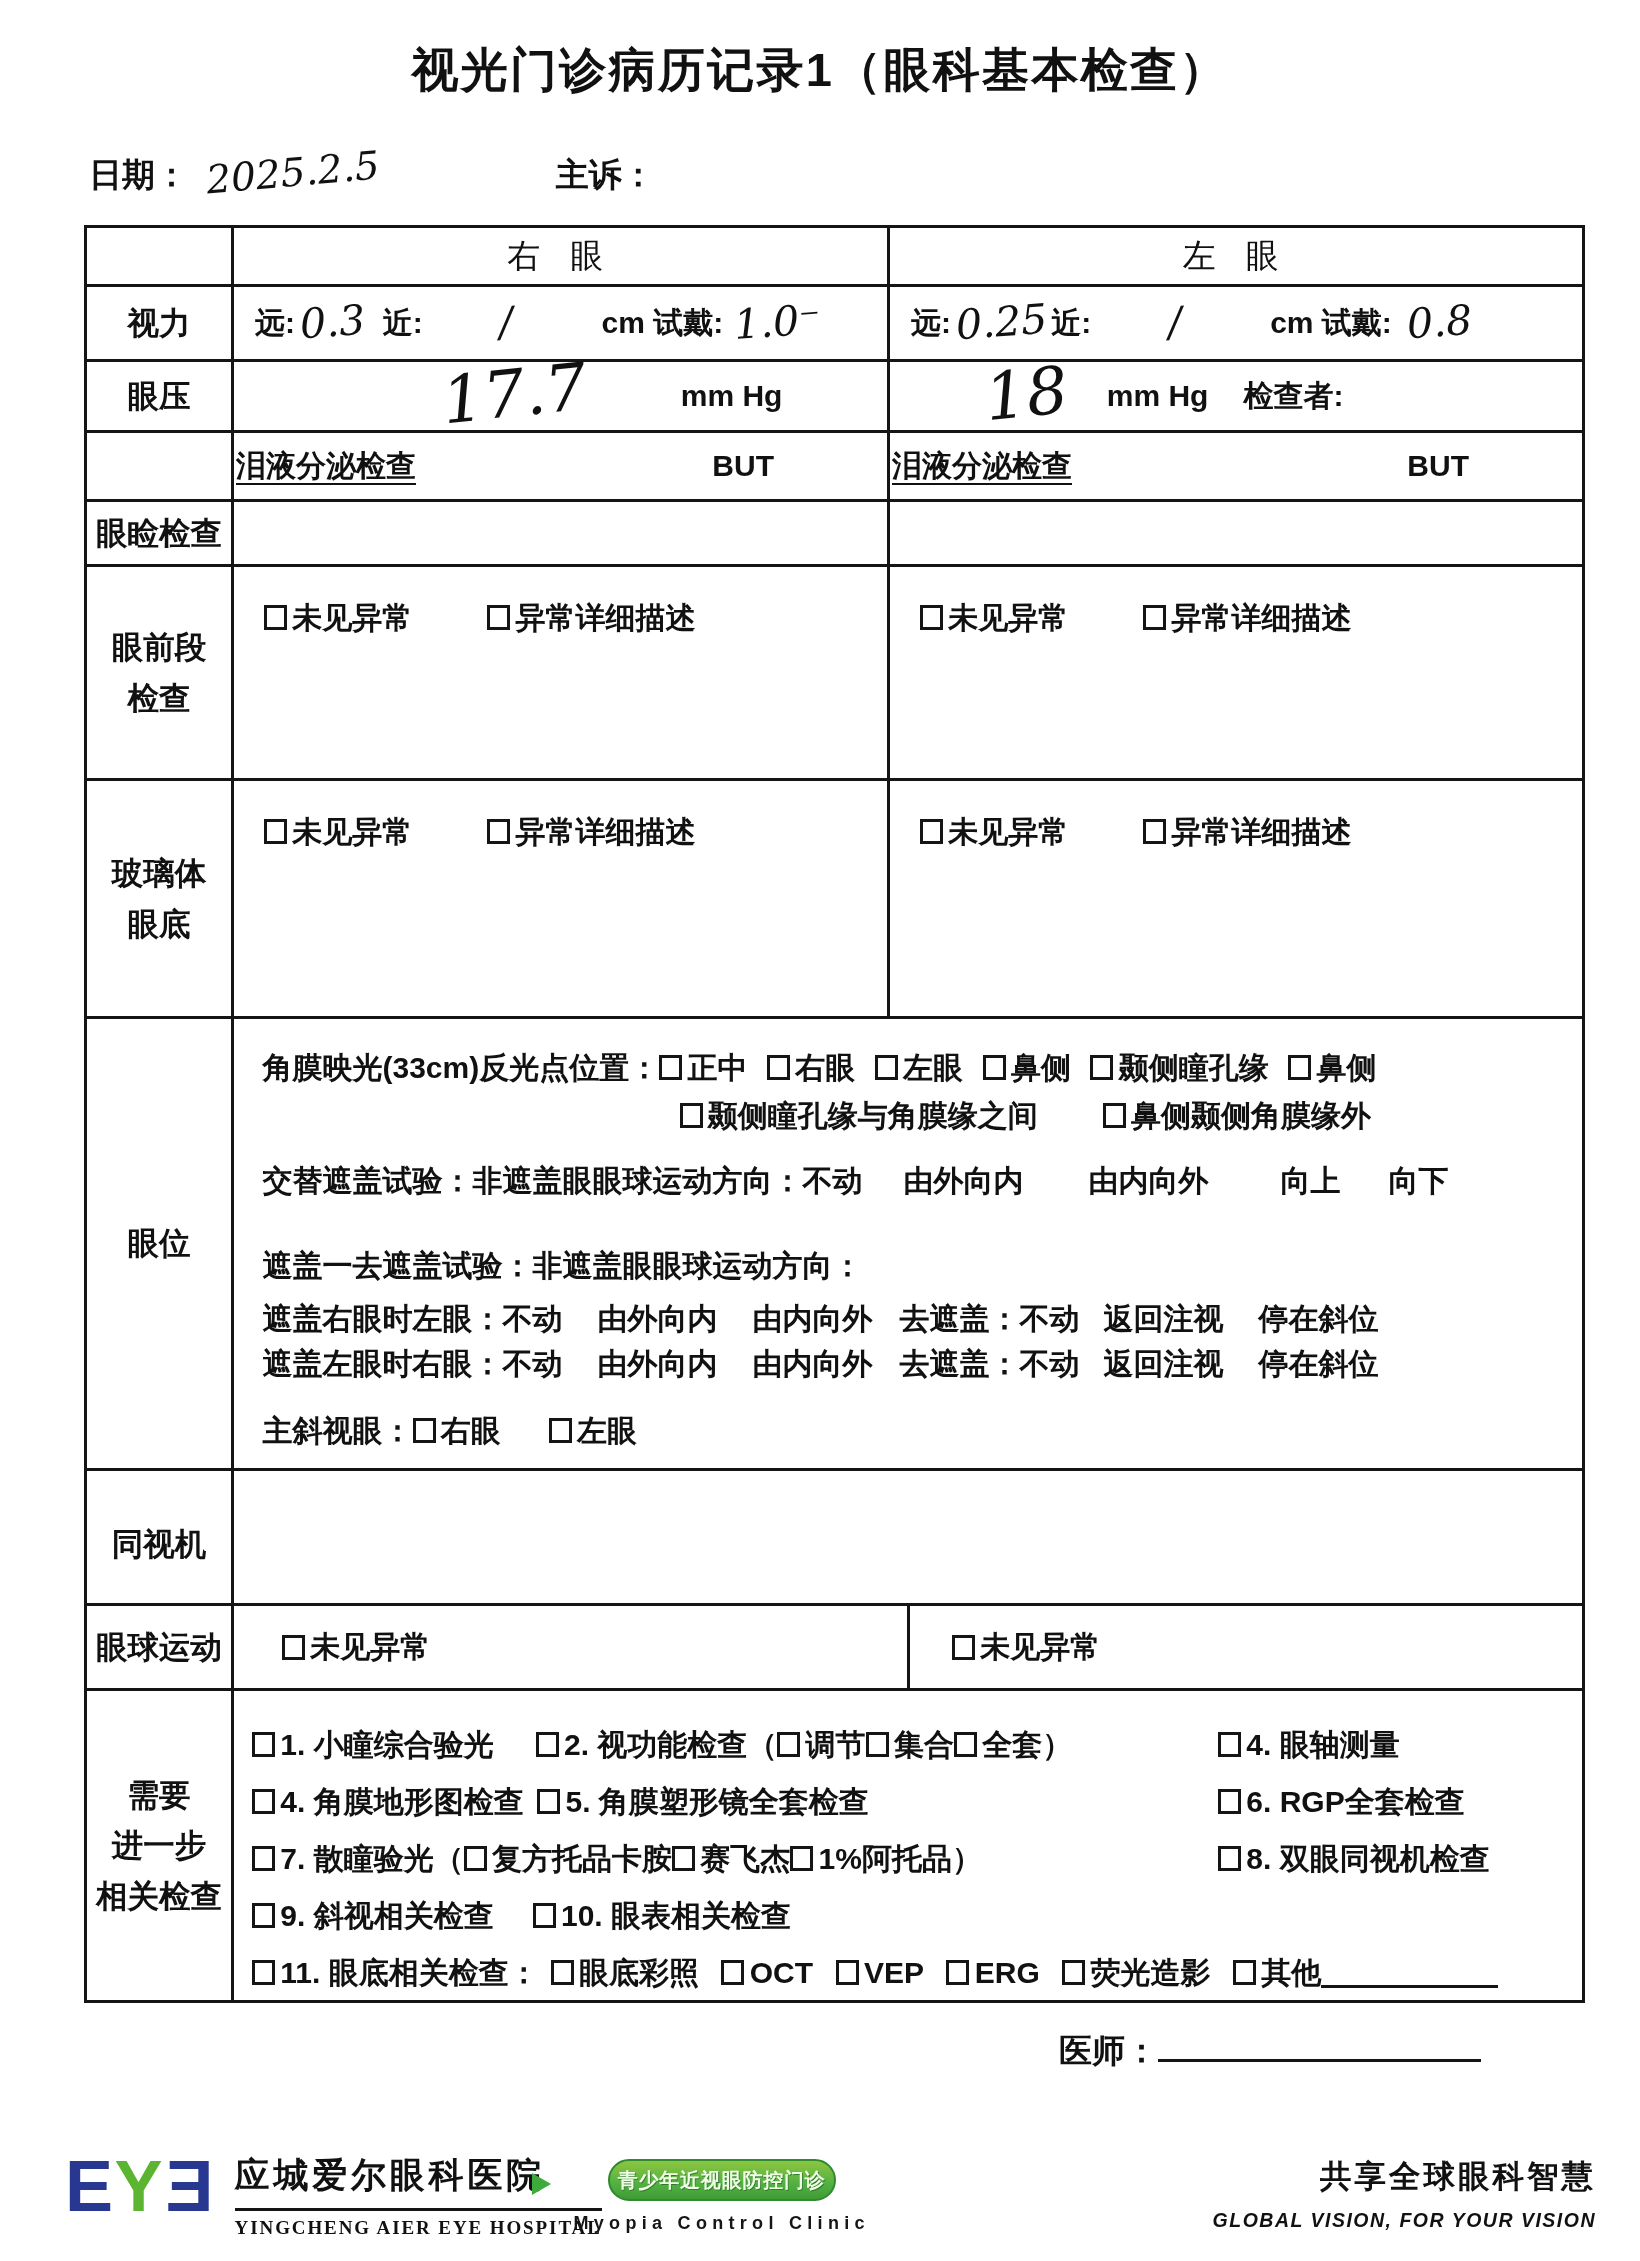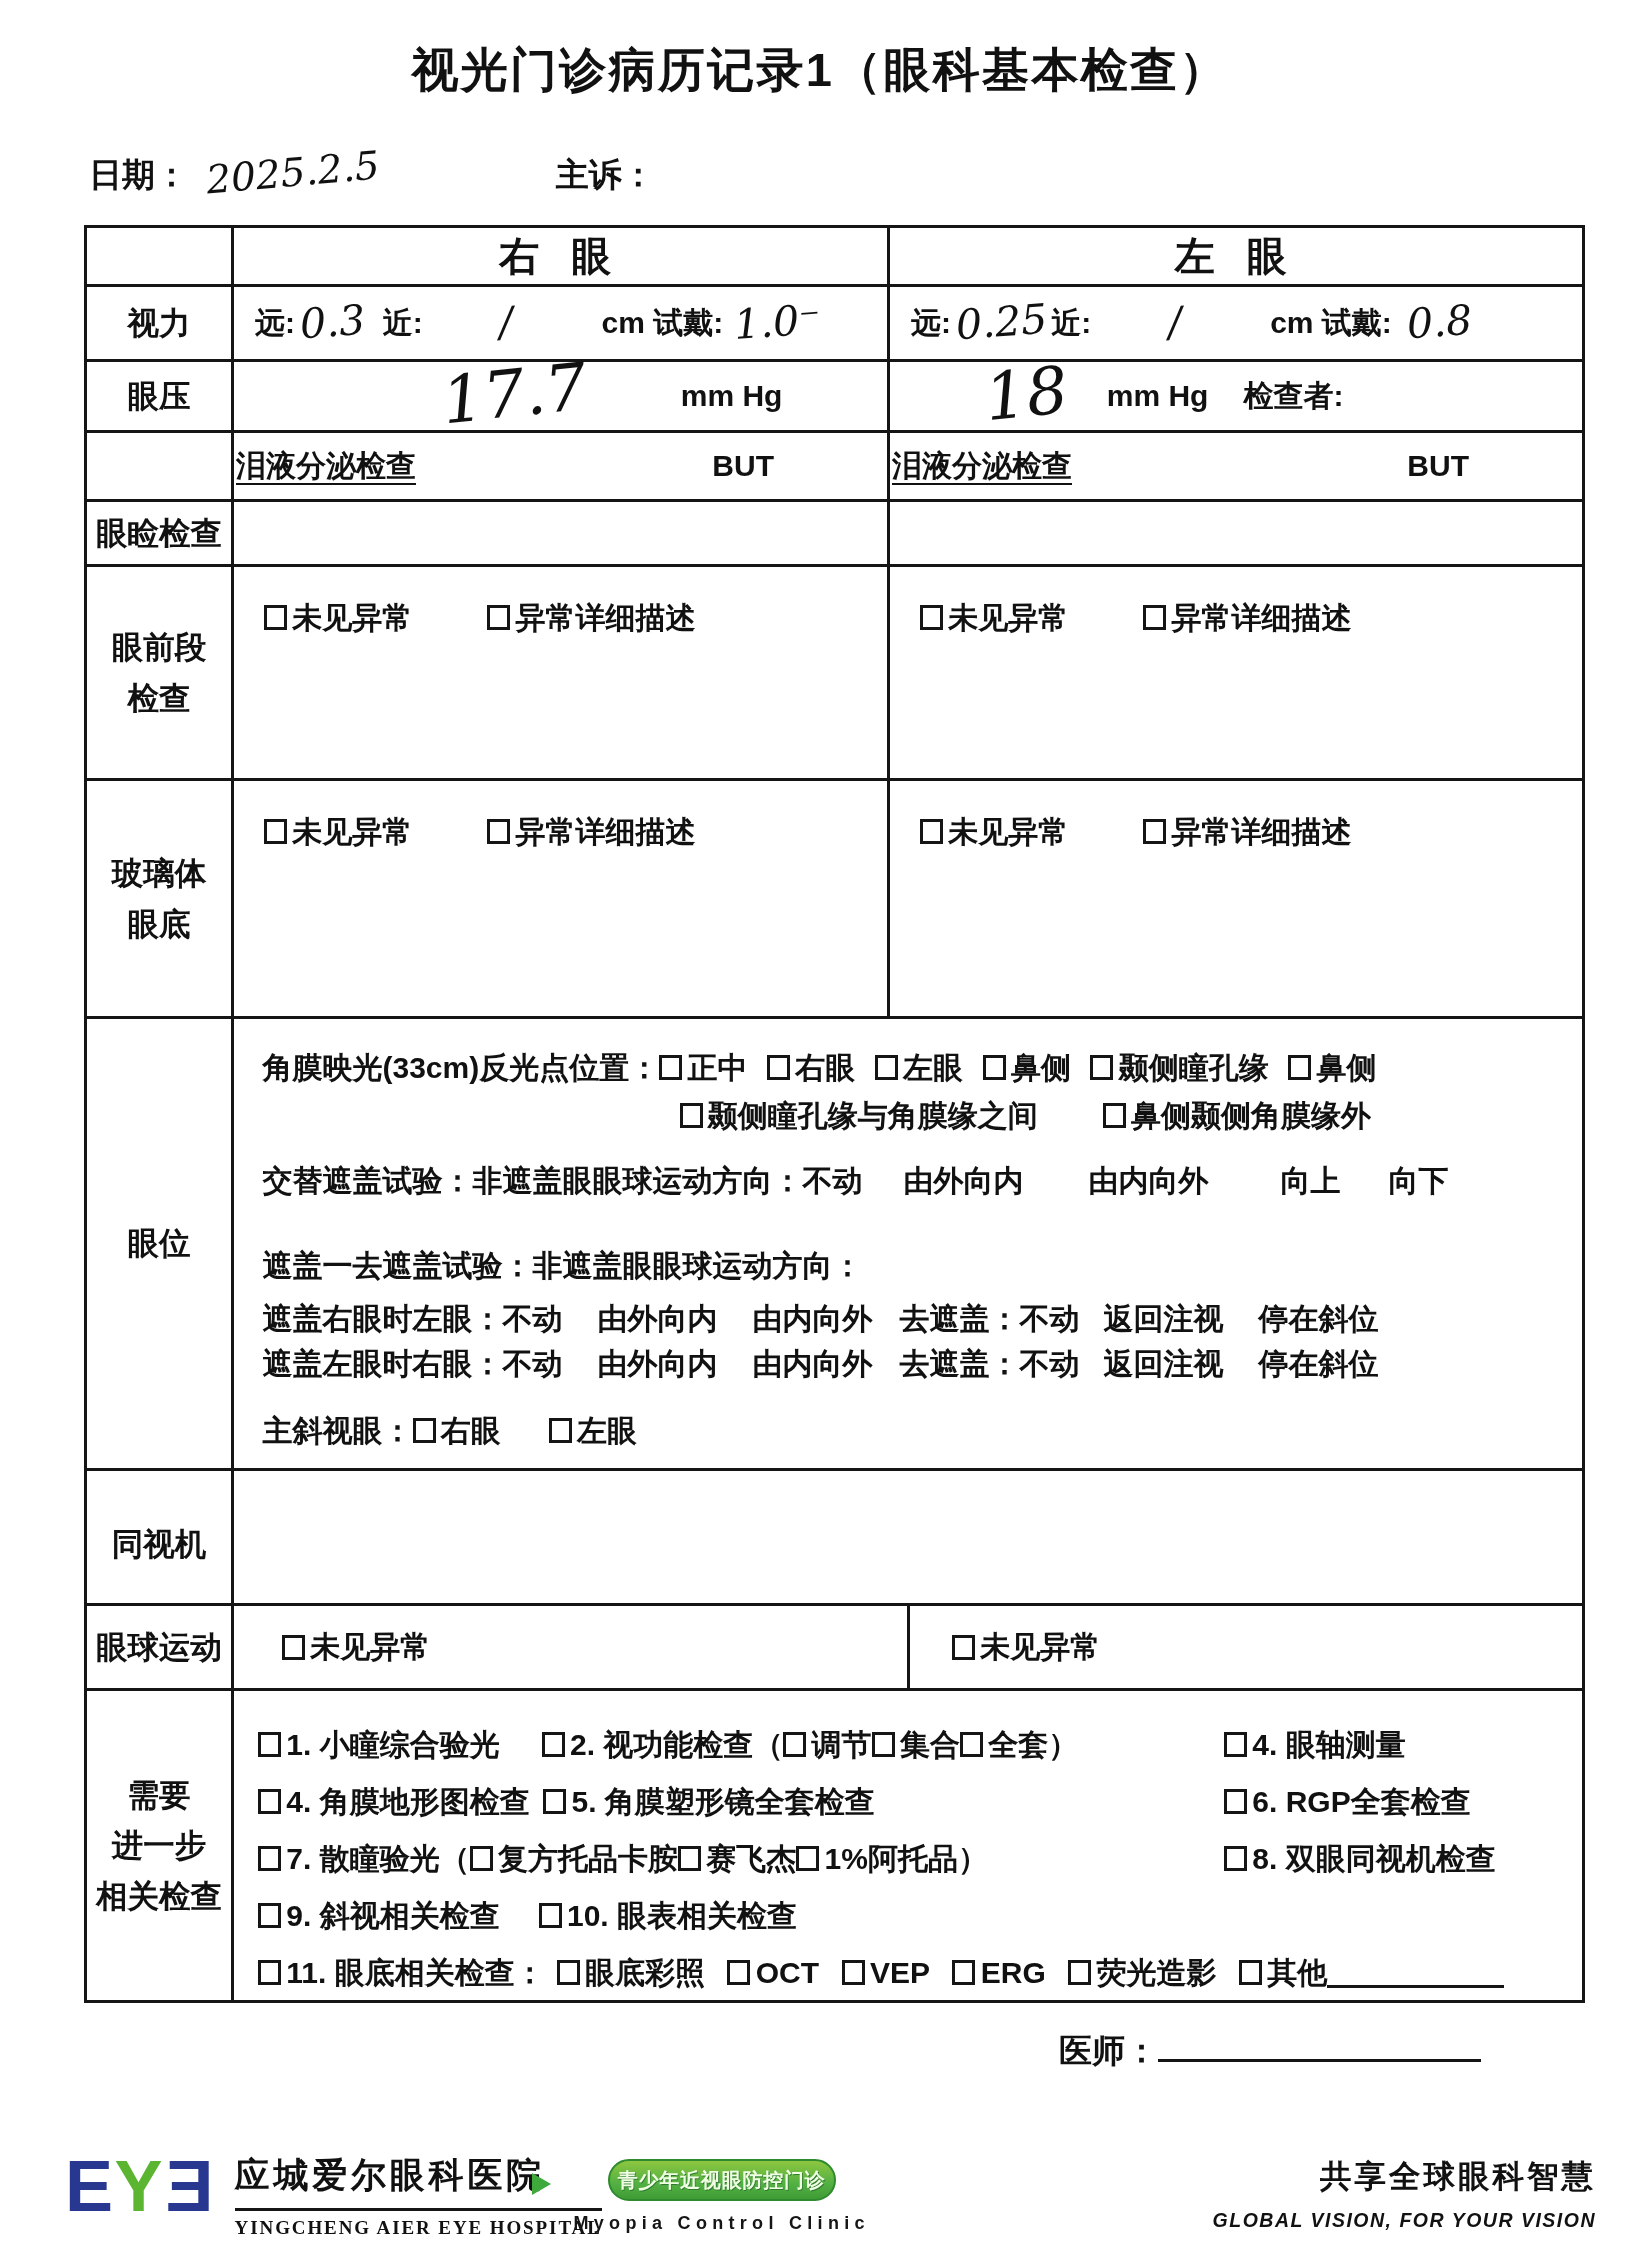--- a/index.html
+++ b/index.html
@@ -45,40 +45,40 @@
   .r-tear{height:69px;}
   .r-lid{height:65px;}
   .r-ant{height:214px;}
   .r-vit{height:238px;}
   .r-pos{height:452px;}
   .r-syn{height:135px;flex-direction:column;}
   .r-mov{height:85px;}
   .r-fur{height:309px;}
 
   .r-head .cellR,.r-head .cellL{display:flex;align-items:center;justify-content:center;
-      font-size:40px;font-weight:bold;letter-spacing:10.5px;}
+      font-size:33px;font-weight:normal;letter-spacing:10.5px;}
   .r-vision .cellR,.r-vision .cellL{display:flex;align-items:center;padding-left:21px;}
   .r-iop .cellR,.r-iop .cellL{display:flex;align-items:center;padding-left:15px;}
   .r-tear .cellR,.r-tear .cellL{display:flex;align-items:center;padding:0 113px 0 2px;}
   .r-ant .cellR,.r-ant .cellL,.r-vit .cellR,.r-vit .cellL{padding:31.5px 0 0 30px;}
 
   .pos-cell{padding:30px 0 0 28.5px;}
   .pos-line{margin-top:0;}
   .pos-line.m1{margin-top:10.5px;}
   .pos-line.m2{margin-top:27px;}
   .pos-line.m3{margin-top:48px;}
   .pos-line.m4{margin-top:15px;}
   .pos-line.m5{margin-top:7.5px;}
   .pos-line.m6{margin-top:30px;}
   .pos-indent{padding-left:417px;}
 
   .r-mov .cellR{width:676px;flex:0 0 676px;display:flex;align-items:center;padding-left:48px;}
   .r-mov .cellL{display:flex;align-items:center;padding-left:42px;}
 
-  .fur-cell{padding:35px 0 0 24px;}
+  .fur-cell{padding:35px 0 0 18px;}
   .fur-line{position:relative;margin-top:0;}
   .fur-line + .fur-line{margin-top:19.5px;}
   .fur-right{position:absolute;left:966px;top:0;}
 
   .physician{position:absolute;left:1059px;top:2026px;display:flex;align-items:baseline;
              font-size:33px;font-weight:bold;}
   .physician .blank{width:323px;height:33px;}
 
   
   .logo-block{position:absolute;left:65px;top:2150px;display:flex;align-items:flex-start;}

